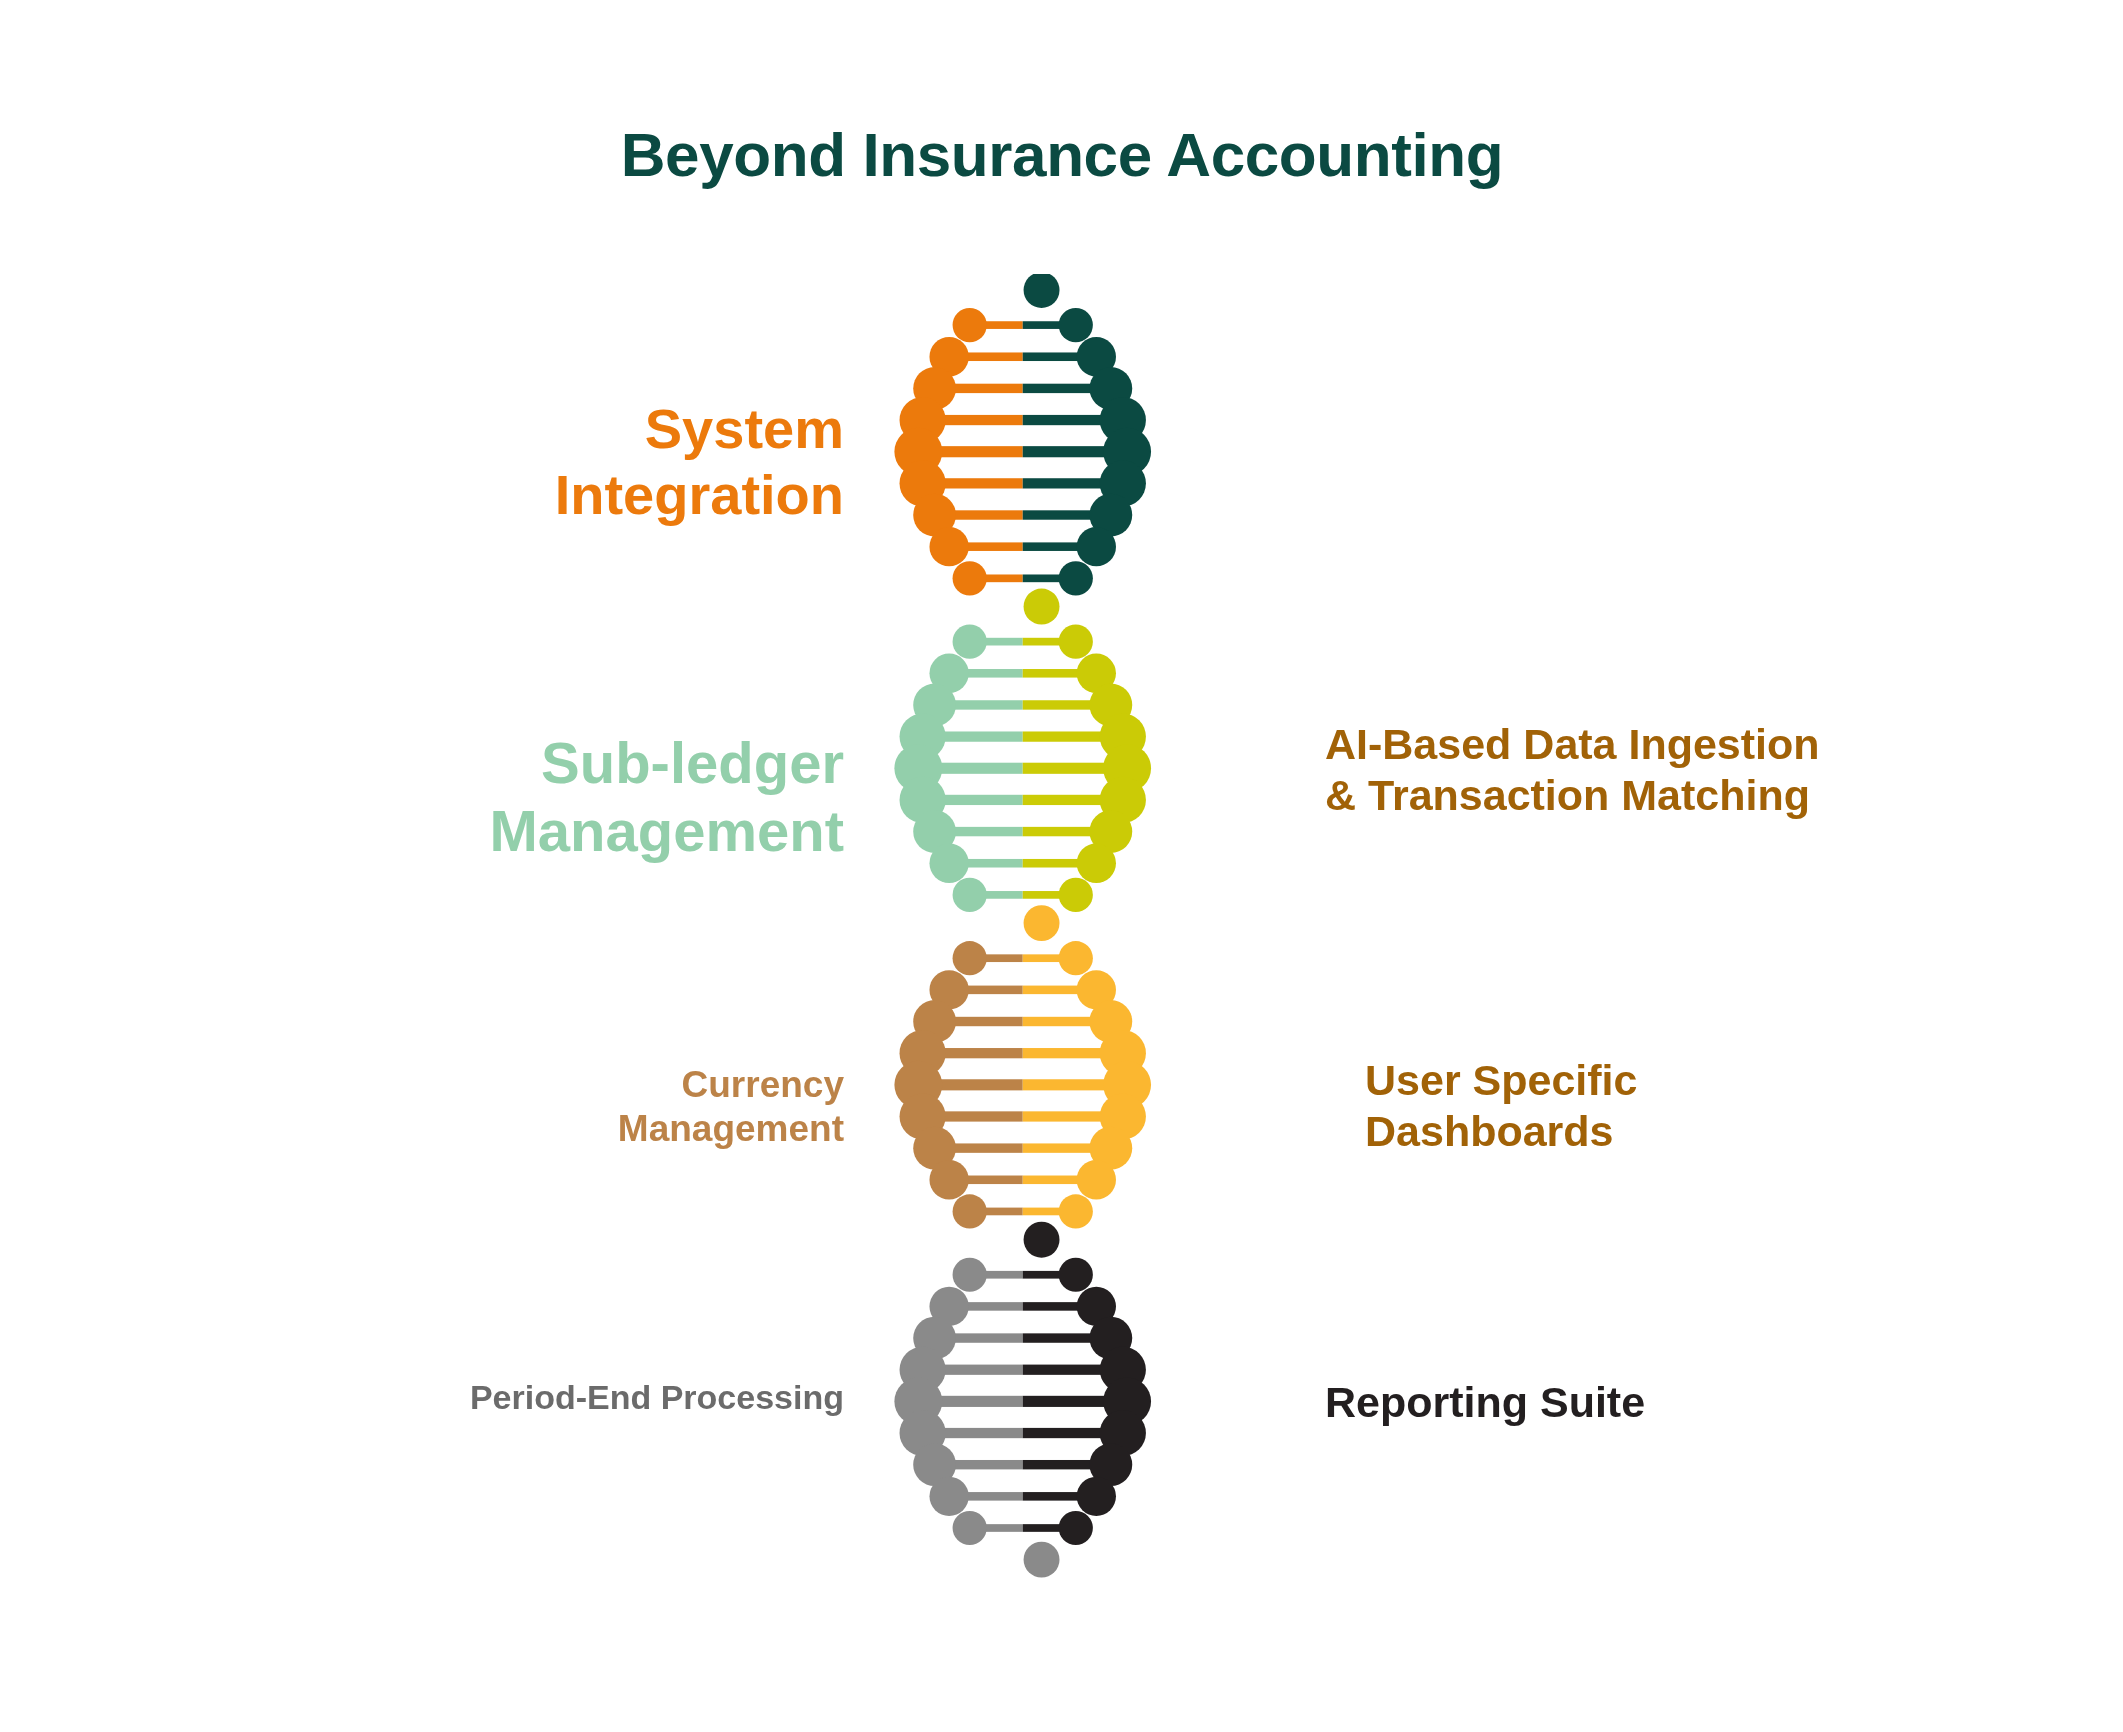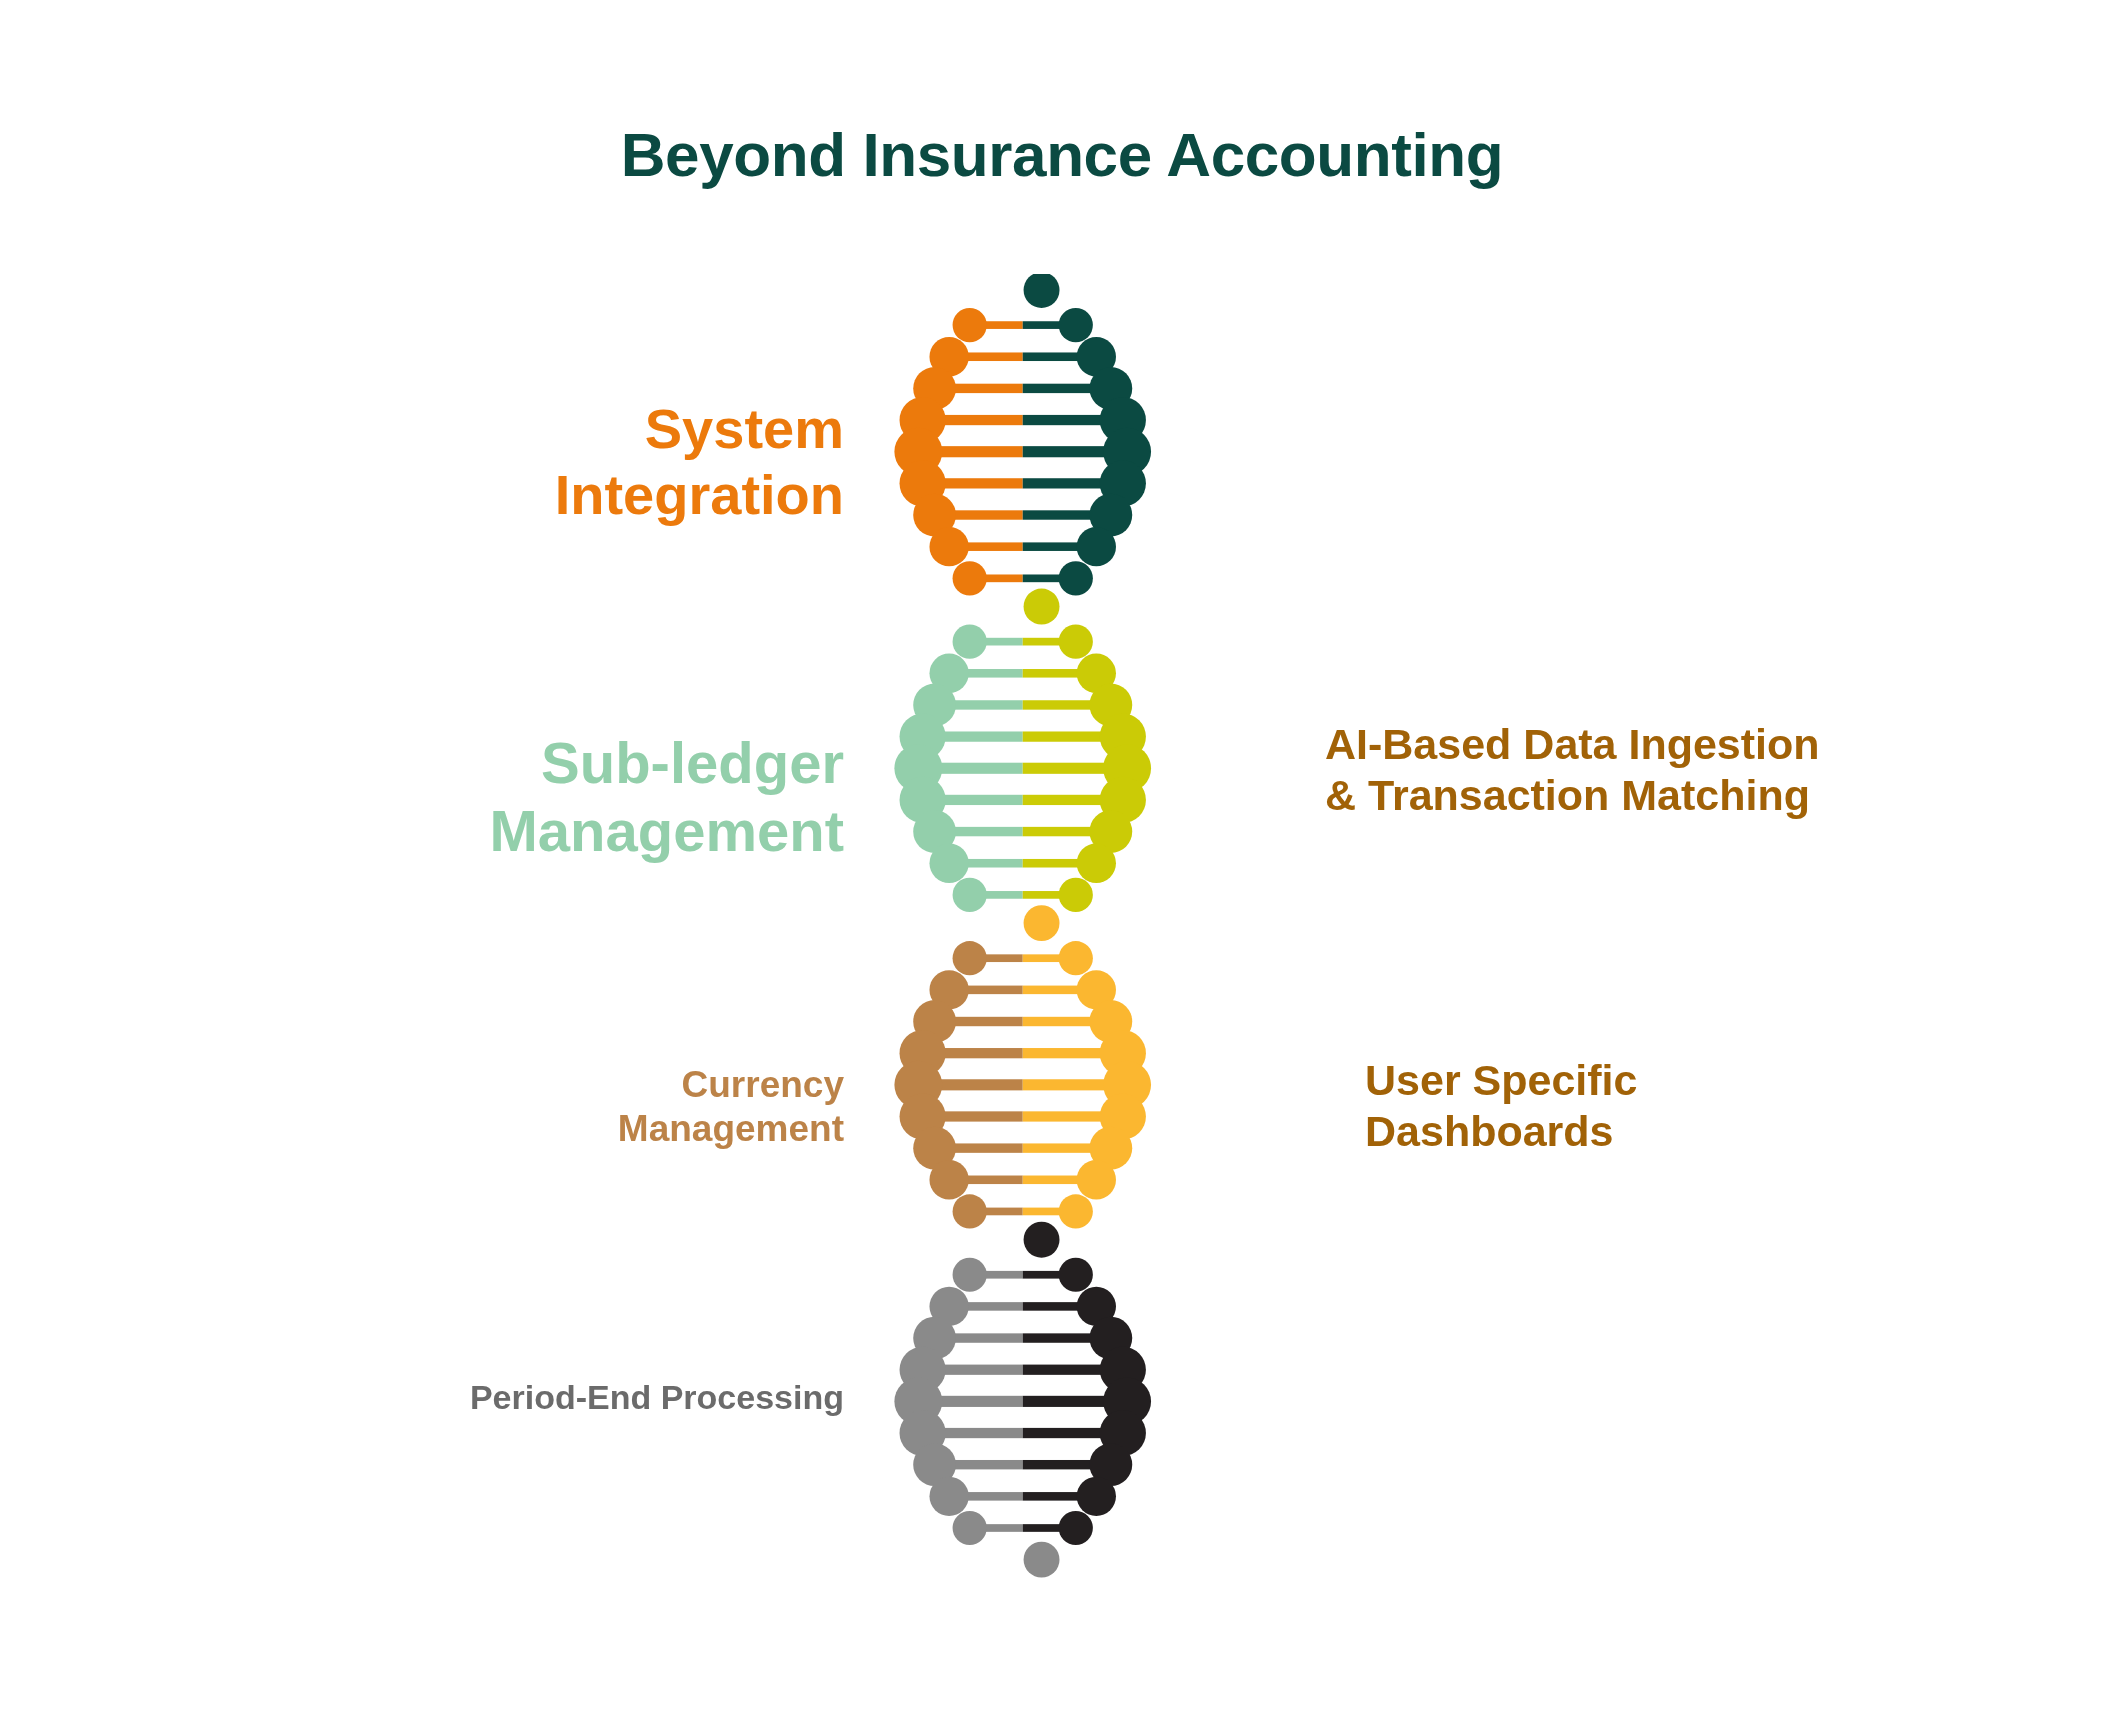--- a/index.html
+++ b/index.html
@@ -143,20 +143,21 @@
 
   <div class="label left" id="label-period-end">Period-End Processing</div>
 
 
   <div class="label right" id="label-ai-based">AI-Based Data Ingestion
 &amp; Transaction Matching</div>
 
   <div class="label right" id="label-user-specific">User Specific
 Dashboards</div>
 
+  <div class="label right" id="label-reporting-suite">Reporting Suite</div>
 
   <div id="helix">
     <svg id="helix-svg" viewBox="0 0 360 1580" xmlns="http://www.w3.org/2000/svg">
         <circle cx="197" cy="18" r="21" fill="#0b4a42"></circle>
         <rect x="113" y="54.5" width="62" height="9" fill="#ec7a0c"></rect>
         <rect x="175" y="54.5" width="62" height="9" fill="#0b4a42"></rect>
         <circle cx="113" cy="59" r="20" fill="#ec7a0c"></circle>
         <circle cx="237" cy="59" r="20" fill="#0b4a42"></circle>
         <rect x="89" y="91" width="86" height="10" fill="#ec7a0c"></rect>
         <rect x="175" y="91" width="86" height="10" fill="#0b4a42"></rect>

